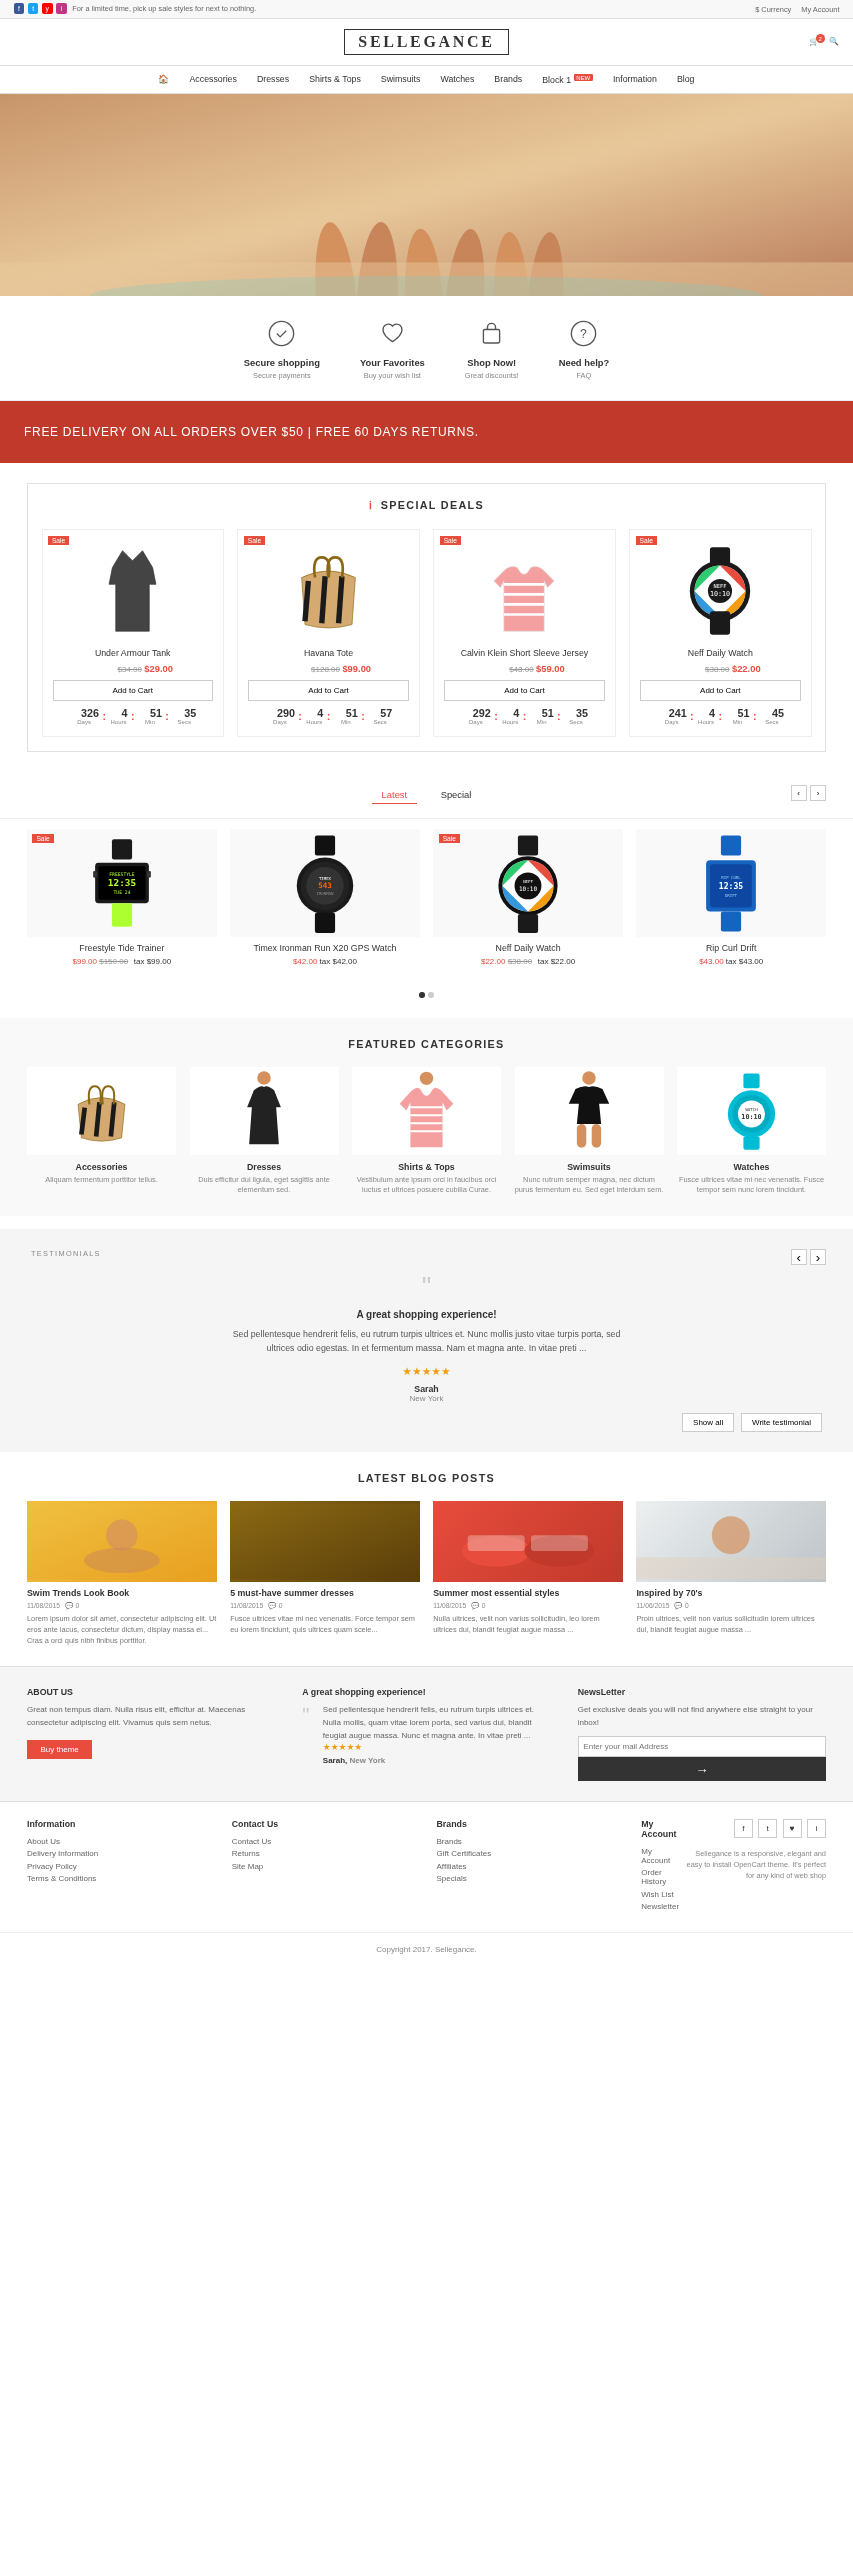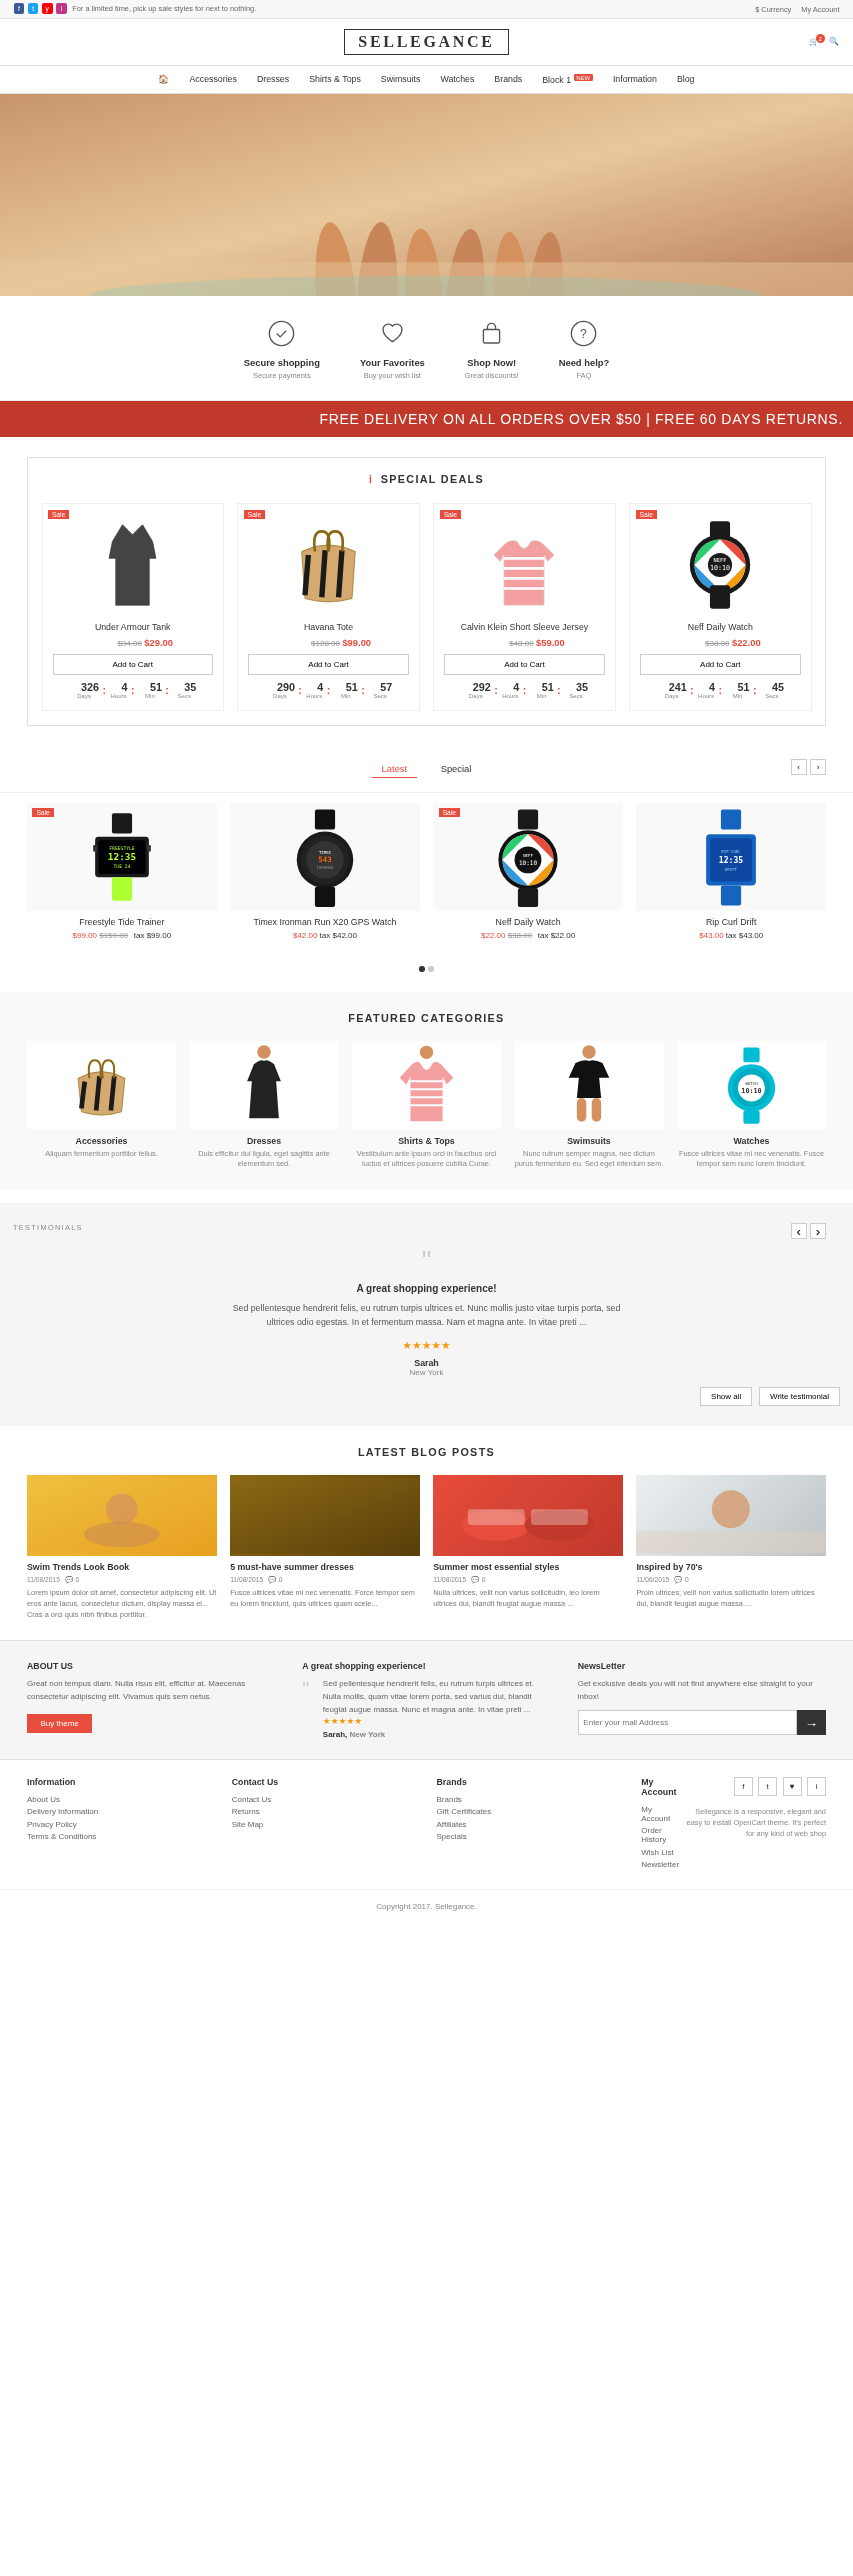--- a/index.html
+++ b/index.html
@@ -32,21 +32,21 @@
     .hero-btn { background: #e74c3c; color: #fff; padding: 6.7px 17px; border: none; font-size: 9.4px; font-weight: bold; cursor: pointer; }
 
     
     .features { display: flex; justify-content: center; gap: 40px; padding: 20px 13.5px; border-bottom: 0.7px solid #eee; }
     .feature { text-align: center; }
     .feature-icon { width: 34px; height: 34px; margin: 0 auto 6.7px; display: flex; align-items: center; justify-content: center; font-size: 19px; }
     .feature-title { font-weight: bold; font-size: 9.4px; margin-bottom: 2.7px; }
     .feature-sub { font-size: 7.4px; color: #888; }
 
     
-    .delivery-banner { background: #c0392b; color: #fff; text-align: right; padding: 10px; font-size: 14px; letter-spacing: 0.7px; }
+    .delivery-banner { background: #c0392b; color: #fff; text-align: left; padding: 24px; font-size: 12px; letter-spacing: 0.7px; }
 
     
     .section { padding: 20px 27px; }
     .section-title { text-align: center; font-size: 10.8px; font-weight: bold; margin-bottom: 17px; letter-spacing: 1.3px; color: #333; }
     .section-title .info-icon { color: #e74c3c; margin-right: 3.4px; }
     .deals-container { border: 0.7px solid #e0e0e0; padding: 13.5px; }
     .products-grid { display: grid; grid-template-columns: repeat(4, 1fr); gap: 13.5px; }
     .product-card { border: 0.7px solid #eee; padding: 10px; text-align: center; position: relative; }
     .sale-badge { position: absolute; top: 5.4px; left: 5.4px; background: #e74c3c; color: #fff; font-size: 6.7px; padding: 1.3px 4px; }
     .product-img { width: 100%; height: 101px; display: flex; align-items: center; justify-content: center; margin-bottom: 6.7px; overflow: hidden; }
@@ -80,21 +80,21 @@
 
     
     .featured-section { background: #f9f9f9; padding: 20px 27px; margin: 13.5px 0; }
     .categories-grid { display: grid; grid-template-columns: repeat(5, 1fr); gap: 13.5px; }
     .category-card { text-align: center; }
     .category-img { width: 100%; height: 88px; display: flex; align-items: center; justify-content: center; margin-bottom: 6.7px; background: #fff; overflow: hidden; }
     .category-name { font-size: 8.8px; font-weight: bold; margin-bottom: 3.4px; }
     .category-desc { font-size: 7.4px; color: #888; line-height: 1.4; }
 
     
-    .testimonials { padding: 20px 13px; background: #f5f5f5; position: relative; }
+    .testimonials { padding: 20px 31px; background: #f5f5f5; position: relative; }
     .testimonials-title { font-size: 7.4px; letter-spacing: 1.3px; color: #888; margin-bottom: 13.5px; text-transform: uppercase; }
     .testimonial-content { text-align: center; max-width: 404px; margin: 0 auto; }
     .quote-icon { font-size: 27px; color: #ccc; margin-bottom: 6.7px; }
     .testimonial-text { font-size: 8.8px; color: #555; line-height: 1.6; margin-bottom: 10px; }
     .stars { color: #f39c12; font-size: 10.8px; margin-bottom: 5.4px; }
     .testimonial-author { font-size: 8.8px; font-weight: bold; }
     .testimonial-location { font-size: 8px; color: #888; }
     .testimonial-actions { display: flex; justify-content: flex-end; gap: 6.7px; margin-top: 10px; }
     .testimonial-btn { padding: 4px 10px; font-size: 8px; border: 0.7px solid #ccc; background: #fff; cursor: pointer; }
     .testimonial-nav { position: absolute; top: 20px; right: 27px; display: flex; gap: 3.4px; }
@@ -107,21 +107,21 @@
     .blog-img { width: 100%; height: 81px; margin-bottom: 6.7px; overflow: hidden; }
     .blog-title { font-size: 8.8px; font-weight: bold; margin-bottom: 3.4px; }
     .blog-meta { font-size: 6.7px; color: #888; margin-bottom: 3.4px; display: flex; gap: 5.4px; align-items: center; }
     .blog-text { font-size: 7.4px; color: #777; line-height: 1.5; }
 
     
     .footer-top { background: #f5f5f5; padding: 20px 27px; display: grid; grid-template-columns: 1fr 1fr 1fr; gap: 27px; border-top: 0.7px solid #e0e0e0; }
     .footer-col-title { font-size: 8.8px; font-weight: bold; margin-bottom: 6.7px; }
     .footer-text { font-size: 8px; color: #666; line-height: 1.6; }
     .footer-btn { margin-top: 10px; padding: 5.4px 13.5px; background: #e74c3c; color: #fff; border: none; cursor: pointer; font-size: 8px; }
-    .newsletter-form { display: flex; margin-top: 6.7px; }
+    .newsletter-form { display: flex; margin-top: 6.7px; flex-direction: column; }
     .newsletter-input { flex: 1; padding: 4.7px; border: 0.7px solid #ccc; font-size: 8px; }
     .newsletter-btn { padding: 4.7px 8px; background: #333; color: #fff; border: none; cursor: pointer; }
     .footer-testimonial-quote { font-size: 20px; color: #ccc; float: left; margin-right: 6.7px; }
     .footer-stars { color: #f39c12; font-size: 8.8px; }
 
     
     .footer-bottom { background: #fff; padding: 17px 27px; display: grid; grid-template-columns: repeat(4, 1fr); gap: 20px; border-top: 0.7px solid #e0e0e0; }
     .footer-bottom-col h4 { font-size: 8.8px; font-weight: bold; margin-bottom: 8px; }
     .footer-bottom-col ul { list-style: none; }
     .footer-bottom-col ul li { margin-bottom: 3.4px; font-size: 8px; color: #666; }

